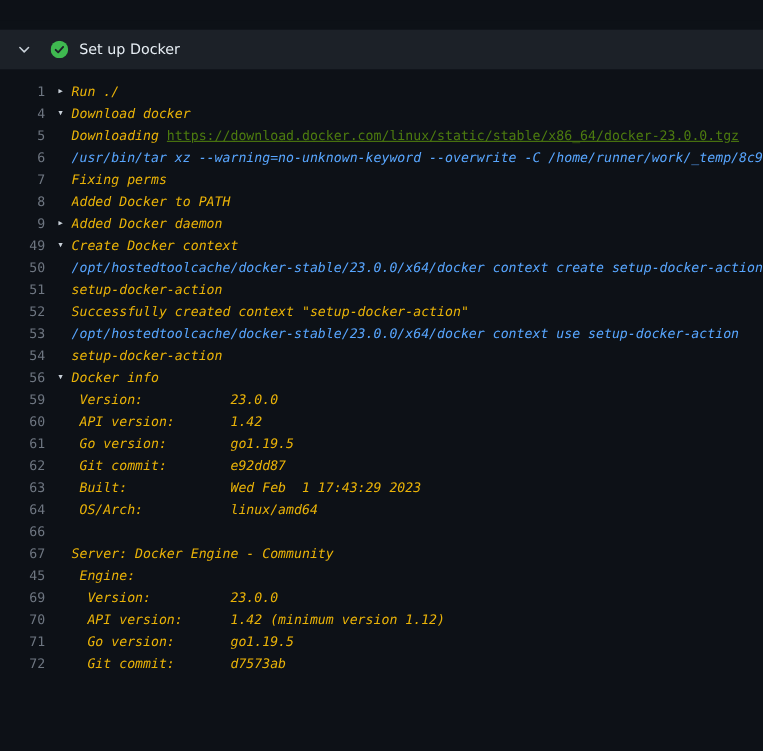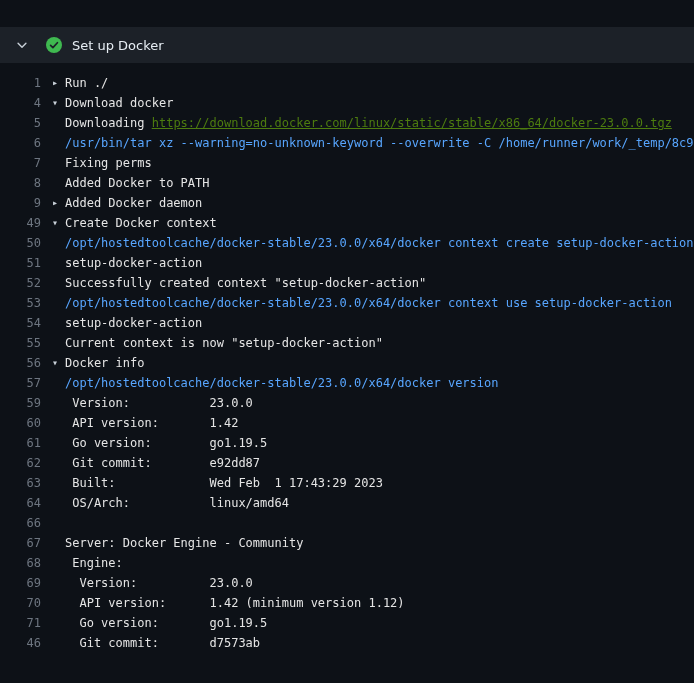--- a/index.html
+++ b/index.html
@@ -51,22 +51,22 @@
     color: #c9d1d9;
     font-size: 10px;
     line-height: 20px;
     cursor: pointer;
   }
   .line-content {
     flex: 1;
     white-space: pre;
     overflow: hidden;
   }
-  .seg-plain   { color: #e5e5e5; }
-  .seg-command { color: #58a6ff; }
+  .seg-plain   { color: #eab308; font-style: italic; }
+  .seg-command { color: #58a6ff; font-style: italic; }
   .seg-link    { color: #4d7c0f; text-decoration: underline; cursor: pointer; }
 </style>
 </head>
 <body>
 
 <div class="page">
 
   <div class="step-header">
     <span class="chev">
       <svg width="14" height="14" viewBox="0 0 16 16">
@@ -154,37 +154,27 @@
     <span class="arrow"></span>
     <span class="line-content"><span class="seg-command">/opt/hostedtoolcache/docker-stable/23.0.0/x64/docker context use setup-docker-action</span></span>
   </div>
 
   <div class="log-line">
     <span class="line-num">54</span>
     <span class="arrow"></span>
     <span class="line-content"><span class="seg-plain">setup-docker-action</span></span>
   </div>
 
-  <div class="log-line">
-    <span class="line-num">55</span>
-    <span class="arrow"></span>
-    <span class="line-content"><span class="seg-plain">Current context is now "setup-docker-action"</span></span>
-  </div>
 
   <div class="log-line">
     <span class="line-num">56</span>
     <span class="arrow">▾</span>
     <span class="line-content"><span class="seg-plain">Docker info</span></span>
   </div>
 
-  <div class="log-line">
-    <span class="line-num">57</span>
-    <span class="arrow"></span>
-    <span class="line-content"><span class="seg-command">/opt/hostedtoolcache/docker-stable/23.0.0/x64/docker version</span></span>
-  </div>
 
 
   <div class="log-line">
     <span class="line-num">59</span>
     <span class="arrow"></span>
     <span class="line-content"><span class="seg-plain"> Version:           23.0.0</span></span>
   </div>
 
   <div class="log-line">
     <span class="line-num">60</span>
@@ -223,21 +213,21 @@
     <span class="line-content"></span>
   </div>
 
   <div class="log-line">
     <span class="line-num">67</span>
     <span class="arrow"></span>
     <span class="line-content"><span class="seg-plain">Server: Docker Engine - Community</span></span>
   </div>
 
   <div class="log-line">
-    <span class="line-num">68</span>
+    <span class="line-num">45</span>
     <span class="arrow"></span>
     <span class="line-content"><span class="seg-plain"> Engine:</span></span>
   </div>
 
   <div class="log-line">
     <span class="line-num">69</span>
     <span class="arrow"></span>
     <span class="line-content"><span class="seg-plain">  Version:          23.0.0</span></span>
   </div>
 
@@ -247,19 +237,19 @@
     <span class="line-content"><span class="seg-plain">  API version:      1.42 (minimum version 1.12)</span></span>
   </div>
 
   <div class="log-line">
     <span class="line-num">71</span>
     <span class="arrow"></span>
     <span class="line-content"><span class="seg-plain">  Go version:       go1.19.5</span></span>
   </div>
 
   <div class="log-line">
-    <span class="line-num">46</span>
+    <span class="line-num">72</span>
     <span class="arrow"></span>
     <span class="line-content"><span class="seg-plain">  Git commit:       d7573ab</span></span>
   </div>
 </div>
 
 </div>
 
 </body></html>

